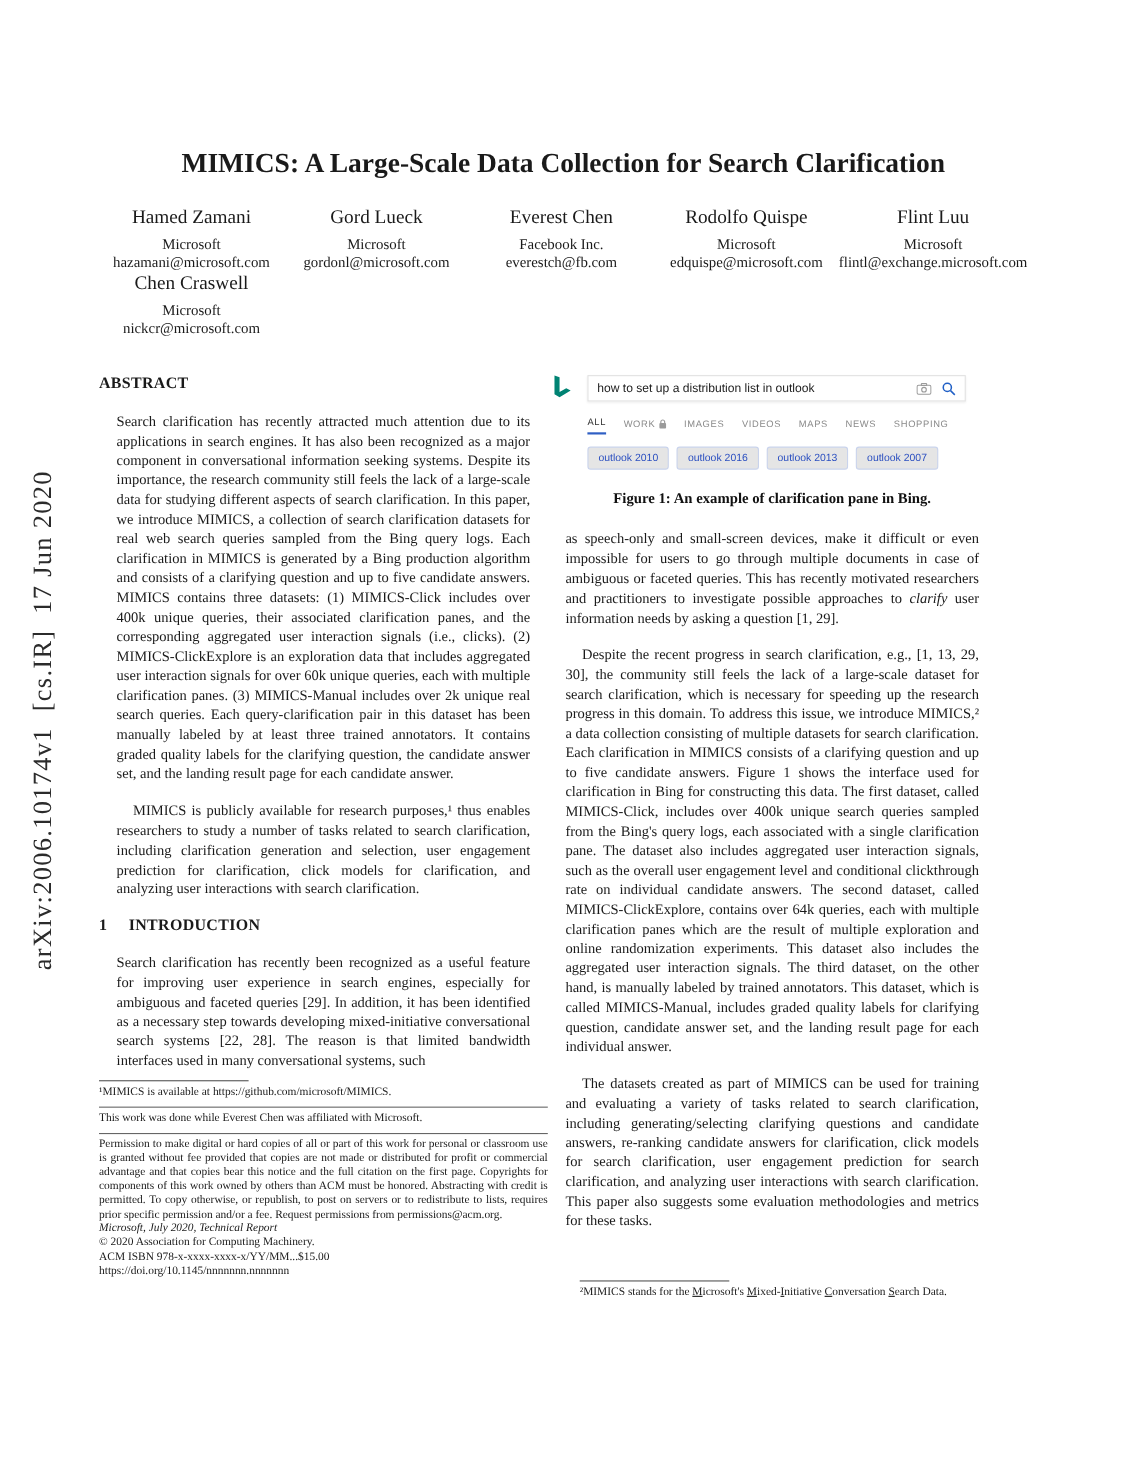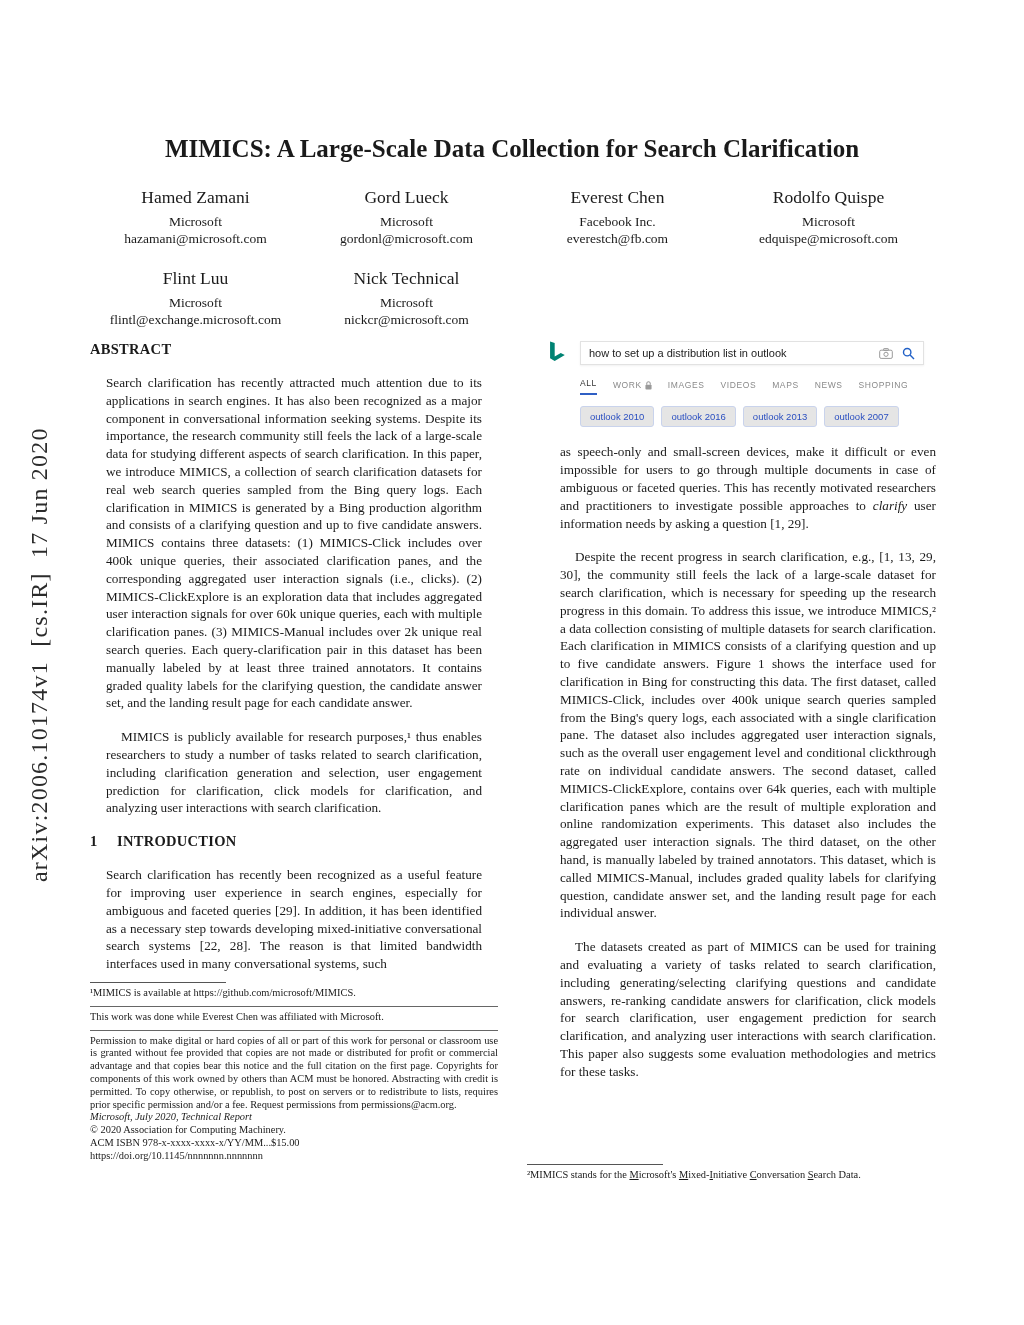--- a/index.html
+++ b/index.html
@@ -37,30 +37,29 @@
     text-align: center;
     font-size: 25px;
     font-weight: 700;
     margin: 0;
   }
   .authors {
     position: absolute;
     top: 187px; left: 90px;
     width: 844px;
     display: grid;
-    grid-template-columns: 1fr 1fr 1fr 1fr;
-    row-gap: 21px;
+    grid-template-columns: 1fr 1fr 1fr 1fr 1fr;
   }
   .author { text-align: center; }
   .author .name { font-size: 17.5px; margin-bottom: 5px; }
   .author .aff, .author .email { font-size: 13.5px; line-height: 17px; }
 
   
   .col-left  { position: absolute; left: 90px;  top: 341px; width: 408px; }
-  .col-right { position: absolute; left: 544px; top: 340px; width: 408px; }
+  .col-right { position: absolute; left: 498px; top: 340px; width: 408px; }
 
   .sec-heading {
     font-size: 14.5px;
     font-weight: 700;
     letter-spacing: 0.3px;
     margin: 0 0 9px 0;
   }
   .sec-heading.intro { margin-top: 15px; margin-bottom: 10px; }
   .sec-heading .num { display: inline-block; width: 27px; }
 
@@ -171,21 +170,21 @@
       <div class="name">Rodolfo Quispe</div>
       <div class="aff">Microsoft</div>
       <div class="email">edquispe@microsoft.com</div>
     </div>
     <div class="author">
       <div class="name">Flint Luu</div>
       <div class="aff">Microsoft</div>
       <div class="email">flintl@exchange.microsoft.com</div>
     </div>
     <div class="author">
-      <div class="name">Nick Technical</div>
+      <div class="name">Chen Craswell</div>
       <div class="aff">Microsoft</div>
       <div class="email">nickcr@microsoft.com</div>
     </div>
   </div>
 
   <div class="col-left">
     <div class="sec-heading">ABSTRACT</div>
     <p class="body">Search clarification has recently attracted much attention due to its applications in search engines. It has also been recognized as a major component in conversational information seeking systems. Despite its importance, the research community still feels the lack of a large-scale data for studying different aspects of search clarification. In this paper, we introduce MIMICS, a collection of search clarification datasets for real web search queries sampled from the Bing query logs. Each clarification in MIMICS is generated by a Bing production algorithm and consists of a clarifying question and up to five candidate answers. MIMICS contains three datasets: (1) MIMICS-Click includes over 400k unique queries, their associated clarification panes, and the corresponding aggregated user interaction signals (i.e., clicks). (2) MIMICS-ClickExplore is an exploration data that includes aggregated user interaction signals for over 60k unique queries, each with multiple clarification panes. (3) MIMICS-Manual includes over 2k unique real search queries. Each query-clarification pair in this dataset has been manually labeled by at least three trained annotators. It contains graded quality labels for the clarifying question, the candidate answer set, and the landing result page for each candidate answer.</p>
     <p class="body indent">MIMICS is publicly available for research purposes,¹ thus enables researchers to study a number of tasks related to search clarification, including clarification generation and selection, user engagement prediction for clarification, click models for clarification, and analyzing user interactions with search clarification.</p>
 
@@ -259,20 +258,21 @@
 
 
       <div class="fig-options">
         <button class="opt-btn">outlook 2010</button>
         <button class="opt-btn">outlook 2016</button>
         <button class="opt-btn">outlook 2013</button>
         <button class="opt-btn">outlook 2007</button>
       </div>
     </div>
 
+    <div class="fig-caption">Figure 1: An example of clarification pane in Bing.</div>
 
     <p class="body"><span>as speech-only and small-screen devices, make it difficult or even impossible for users to go through multiple documents in case of ambiguous or faceted queries. This has recently motivated researchers and practitioners to investigate possible approaches to </span><em>clarify</em><span> user information needs by asking a question [1, 29].</span></p>
     <p class="body indent">Despite the recent progress in search clarification, e.g., [1, 13, 29, 30], the community still feels the lack of a large-scale dataset for search clarification, which is necessary for speeding up the research progress in this domain. To address this issue, we introduce MIMICS,² a data collection consisting of multiple datasets for search clarification. Each clarification in MIMICS consists of a clarifying question and up to five candidate answers. Figure 1 shows the interface used for clarification in Bing for constructing this data. The first dataset, called MIMICS-Click, includes over 400k unique search queries sampled from the Bing's query logs, each associated with a single clarification pane. The dataset also includes aggregated user interaction signals, such as the overall user engagement level and conditional clickthrough rate on individual candidate answers. The second dataset, called MIMICS-ClickExplore, contains over 64k queries, each with multiple clarification panes which are the result of multiple exploration and online randomization experiments. This dataset also includes the aggregated user interaction signals. The third dataset, on the other hand, is manually labeled by trained annotators. This dataset, which is called MIMICS-Manual, includes graded quality labels for clarifying question, candidate answer set, and the landing result page for each individual answer.</p>
     <p class="body indent">The datasets created as part of MIMICS can be used for training and evaluating a variety of tasks related to search clarification, including generating/selecting clarifying questions and candidate answers, re-ranking candidate answers for clarification, click models for search clarification, user engagement prediction for search clarification, and analyzing user interactions with search clarification. This paper also suggests some evaluation methodologies and metrics for these tasks.</p>
   </div>
 
   <div class="footnotes-right">
     <div class="fn-rule"></div>
     <p class="fn"><span>²MIMICS stands for the </span><span class="u">M</span><span>icrosoft's </span><span class="u">M</span><span>ixed-</span><span class="u">I</span><span>nitiative </span><span class="u">C</span><span>onversation </span><span class="u">S</span><span>earch Data.</span></p>
   </div>

